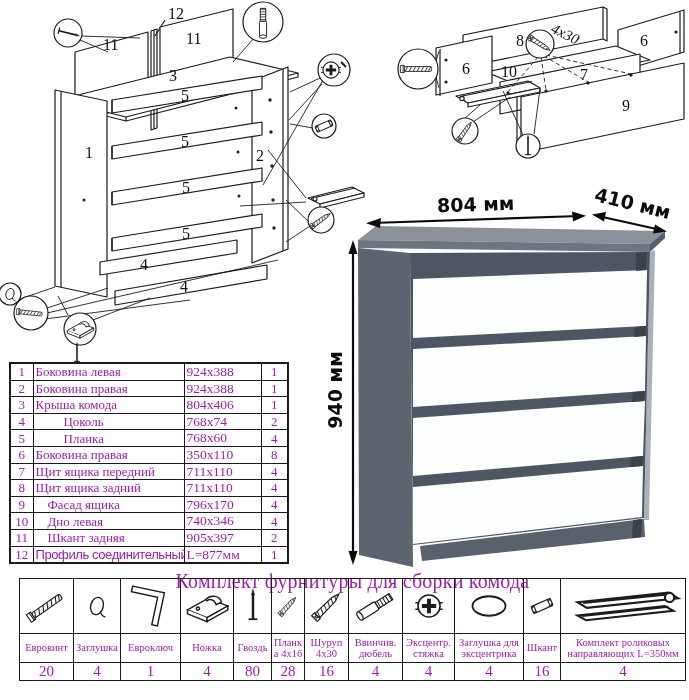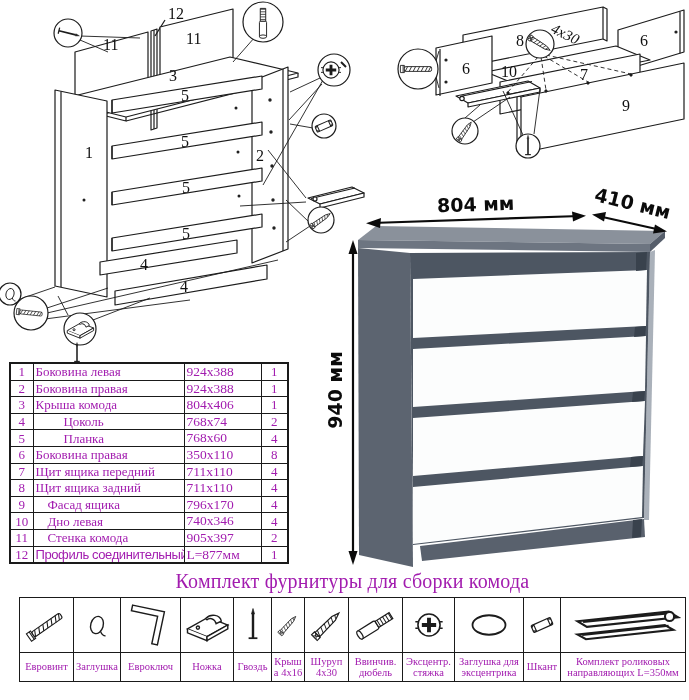--- a/index.html
+++ b/index.html
@@ -20,21 +20,21 @@
   table.parts td.name{}
   table.parts td.size{text-align:left;font-size:13.5px;}
   table.parts td.qty{text-align:center;}
   td.ind1{padding-left:30px !important;margin-top:20px;}
   td.ind2{padding-left:14px !important;margin-top:9px;}
   td.cond{font-family:"Liberation Sans",sans-serif;font-size:10px;letter-spacing:-0.4px;}
 
   
   .hw-title{position:absolute;left:0;top:570px;width:689px;text-align:center;
             font-size:20px;letter-spacing:0.2px;padding-left:8px;}
-  table.hw{position:absolute;left:19px;top:597px;width:666px;border-collapse:collapse;
+  table.hw{position:absolute;left:19px;top:578px;width:666px;border-collapse:collapse;
            table-layout:fixed;border:1.5px solid #1a1a1a;}
   table.hw td{border:1px solid #1a1a1a;text-align:center;vertical-align:middle;padding:0;}
   table.hw tr.icons td{height:54px;}
   table.hw tr.names td{height:26px;font-size:10.5px;line-height:1.05;padding:1px 1px;
                        white-space:normal;word-wrap:break-word;}
   table.hw tr.qtys td{height:17px;font-size:15px;}
   table.hw tr.icons svg{margin:0 auto;}
 </style>
 </head>
 <body>
@@ -417,21 +417,21 @@
         <td class="qty">4</td>
       </tr>
       <tr>
         <td class="num">10</td>
         <td class="name ind2">Дно левая</td>
         <td class="size">740x346</td>
         <td class="qty">4</td>
       </tr>
       <tr>
         <td class="num">11</td>
-        <td class="name ind2">Стенка комода</td>
+        <td class="name ind2">Шкант задняя</td>
         <td class="size">905x397</td>
         <td class="qty">2</td>
       </tr>
       <tr>
         <td class="num">12</td>
         <td class="name cond">Профиль соединительный</td>
         <td class="size">L=877мм</td>
         <td class="qty">1</td>
       </tr>
     </tbody>
@@ -516,24 +516,38 @@
               <use href="#ic-rail" transform="scale(1.9) translate(2,3)"></use>
             </svg>
           </td>
       </tr>
       <tr class="names">
         <td>Евровинт</td>
         <td>Заглушка</td>
         <td>Евроключ</td>
         <td>Ножка</td>
         <td>Гвоздь</td>
-        <td>Крыша 4x16</td>
+        <td>Планка 4x16</td>
         <td>Шуруп 4x30</td>
         <td>Ввинчив. дюбель</td>
         <td>Эксцентр. стяжка</td>
         <td>Заглушка для эксцентрика</td>
         <td>Шкант</td>
         <td>Комплект роликовых направляющих L=350мм</td>
       </tr>
+      <tr class="qtys">
+        <td>20</td>
+        <td>4</td>
+        <td>1</td>
+        <td>4</td>
+        <td>80</td>
+        <td>28</td>
+        <td>16</td>
+        <td>4</td>
+        <td>4</td>
+        <td>4</td>
+        <td>16</td>
+        <td>4</td>
+      </tr>
     </tbody>
   </table>
 
 </div>
 
 </body></html>

